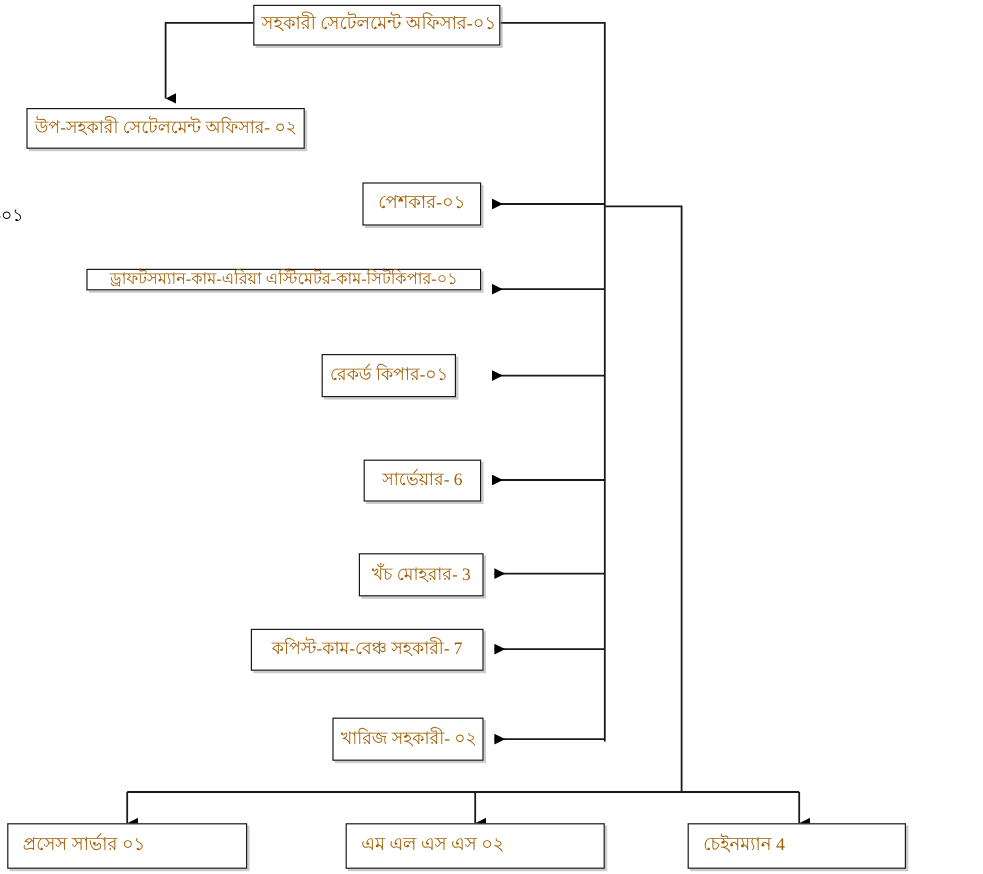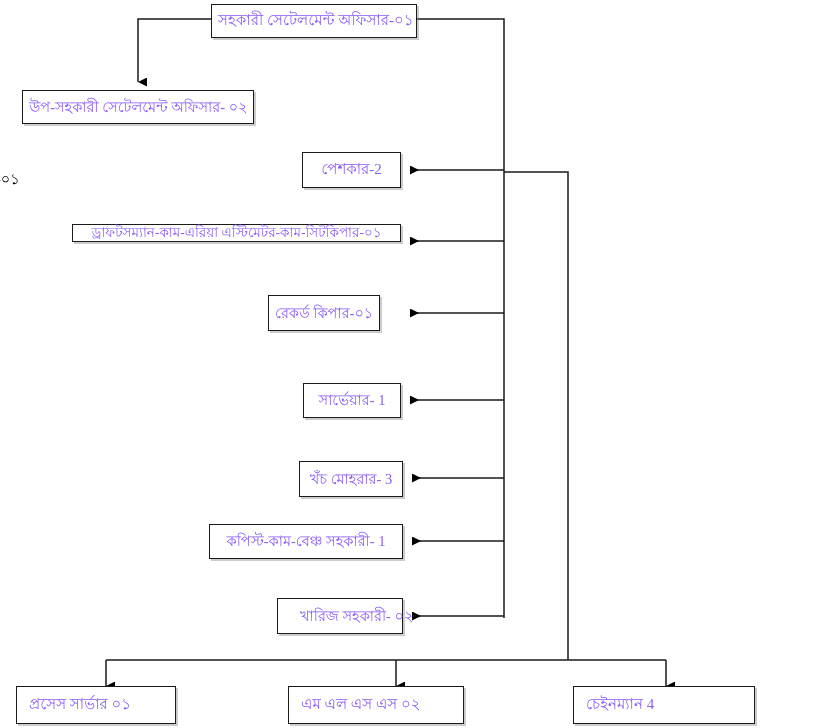--- a/index.html
+++ b/index.html
@@ -23,21 +23,21 @@
     display: flex;
     align-items: center;
     color: #000000;
     line-height: 1.15;
     white-space: nowrap;
     box-shadow: 2px 2px 0 rgba(120,120,120,0.38);
   }
   .node-label {
     display: block;
     width: 100%;
-    color: #8b5cf6;
+    color: #a16207;
   }
   .center-label { text-align: center; padding: 0 6px; }
   .left-label { text-align: left; padding-left: 12px; }
   .lbl-14 { font-size: 14.5px; }
   .lbl-13 { font-size: 13.5px; }
   .lbl-15 { font-size: 15px; }
   .clipped-text {
     position: absolute;
     font-size: 14.5px;
     color: #000;
@@ -95,52 +95,52 @@
 
   <div class="node-box" style="left:211px; top:4px; width:206px; height:34px;">
     <span class="node-label center-label lbl-15">সহকারী সেটেলমেন্ট অফিসার-০১</span>
   </div>
 
   <div class="node-box" style="left:22px; top:90px; width:232px; height:34px;">
     <span class="node-label center-label lbl-14">উপ-সহকারী সেটেলমেন্ট অফিসার- ০২</span>
   </div>
 
   <div class="node-box" style="left:302px; top:152px; width:99px; height:36px;">
-    <span class="node-label center-label lbl-15">পেশকার-2</span>
+    <span class="node-label center-label lbl-15">পেশকার-০১</span>
   </div>
 
   <div class="node-box" style="left:72px; top:224px; width:329px; height:18px;">
     <span class="node-label center-label lbl-13">ড্রাফটসম্যান-কাম-এরিয়া এস্টিমেটর-কাম-সিটকিপার-০১</span>
   </div>
 
   <div class="node-box" style="left:268px; top:295px; width:112px; height:36px;">
     <span class="node-label center-label lbl-14">রেকর্ড কিপার-০১</span>
   </div>
 
   <div class="node-box" style="left:303px; top:383px; width:98px; height:35px;">
-    <span class="node-label center-label lbl-14">সার্ভেয়ার- 1</span>
+    <span class="node-label center-label lbl-14">সার্ভেয়ার- 6</span>
   </div>
 
   <div class="node-box" style="left:299px; top:461px; width:104px; height:36px;">
     <span class="node-label center-label lbl-14">খঁচ মোহরার- 3</span>
   </div>
 
   <div class="node-box" style="left:209px; top:524px; width:194px; height:35px;">
-    <span class="node-label center-label lbl-14">কপিস্ট-কাম-বেঞ্চ সহকারী- 1</span>
+    <span class="node-label center-label lbl-14">কপিস্ট-কাম-বেঞ্চ সহকারী- 7</span>
   </div>
 
-  <div class="node-box" style="left:277px; top:598px; width:126px; height:36px;padding-left:16px;">
+  <div class="node-box" style="left:277px; top:598px; width:126px; height:36px;">
     <span class="node-label center-label lbl-14">খারিজ সহকারী- ০২</span>
   </div>
 
-  <div class="node-box" style="left:16px; top:686px; width:160px; height:38px;">
+  <div class="node-box" style="left:6px; top:686px; width:200px; height:38px;">
     <span class="node-label left-label lbl-15">প্রসেস সার্ভার ০১</span>
   </div>
 
-  <div class="node-box" style="left:288px; top:686px; width:176px; height:38px;">
+  <div class="node-box" style="left:288px; top:686px; width:216px; height:38px;">
     <span class="node-label left-label lbl-15">এম এল এস এস  ০২</span>
   </div>
 
   <div class="node-box" style="left:573px; top:686px; width:182px; height:38px;">
     <span class="node-label left-label lbl-15">চেইনম্যান  4</span>
   </div>
 
 </div>
 
 </body></html>

